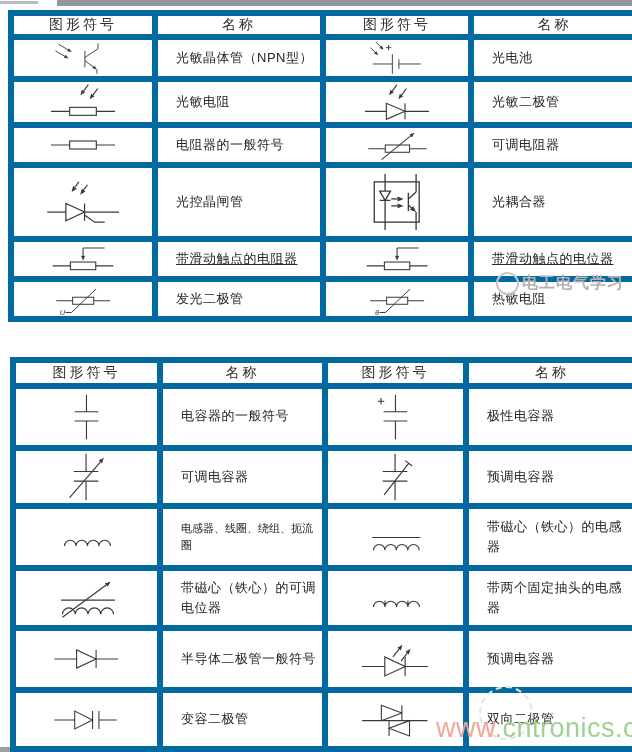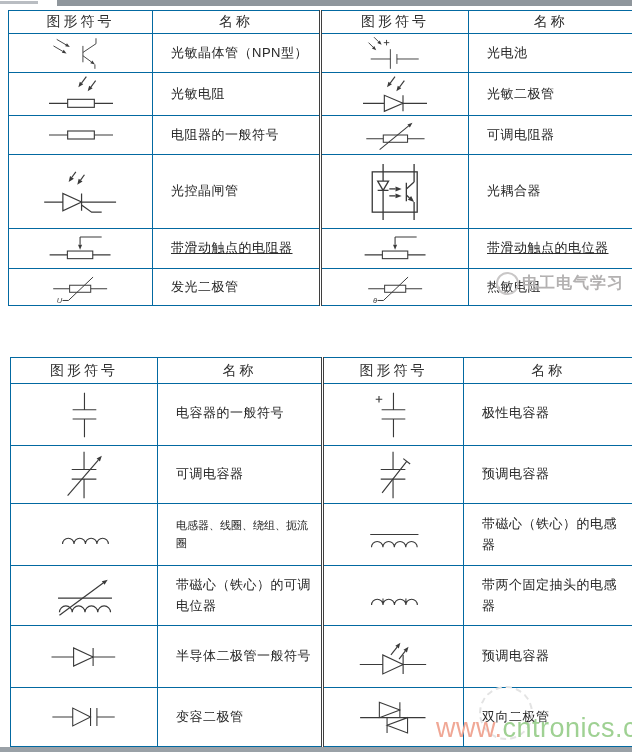--- a/index.html
+++ b/index.html
@@ -4,21 +4,21 @@
 <style>
   html,body{margin:0;padding:0;background:#e8e8e8;}
   #stage{position:relative;width:632px;height:752px;background:#ffffff;overflow:hidden;
          font-family:"Liberation Sans","DejaVu Sans",sans-serif;color:#2b2b2b;}
   
   .bar-top-small{position:absolute;left:0;top:1px;width:38px;height:3px;background:#b9bdc2;}
   .bar-top{position:absolute;left:57px;top:0;width:575px;height:6px;background:#8f969c;}
   .bar-bottom{position:absolute;left:0;top:747px;width:632px;height:5px;background:#9aa1a7;}
   
   table.symtab{position:absolute;border-collapse:collapse;table-layout:fixed;}
-  .symtab th,.symtab td{border:1px solid #0369a1;padding:0;overflow:hidden;vertical-align:middle;}
+  .symtab th,.symtab td{border:6px solid #0369a1;padding:0;overflow:hidden;vertical-align:middle;}
   .symtab th:last-child,.symtab td:last-child{border-right:none;}
   .symtab .dbl{border-left:3px double #3f3f3f;}
   .symtab th{font-weight:normal;font-size:14px;letter-spacing:3px;text-align:center;color:#2e2e2e;}
   .symtab td.name{font-size:13px;letter-spacing:0.5px;text-align:left;padding-left:18px;padding-right:4px;line-height:1.55;color:#262626;}
   .symtab td.name.tight{font-size:11px;letter-spacing:0;}
   .symtab td.sym{text-align:center;color:#3a3a3a;line-height:0;}
   .symtab td.sym svg{display:inline-block;vertical-align:middle;}
   
   .wm1{position:absolute;left:496px;top:272px;display:flex;align-items:center;gap:3px;
        font-size:16px;font-weight:bold;letter-spacing:1px;z-index:6;white-space:nowrap;}

